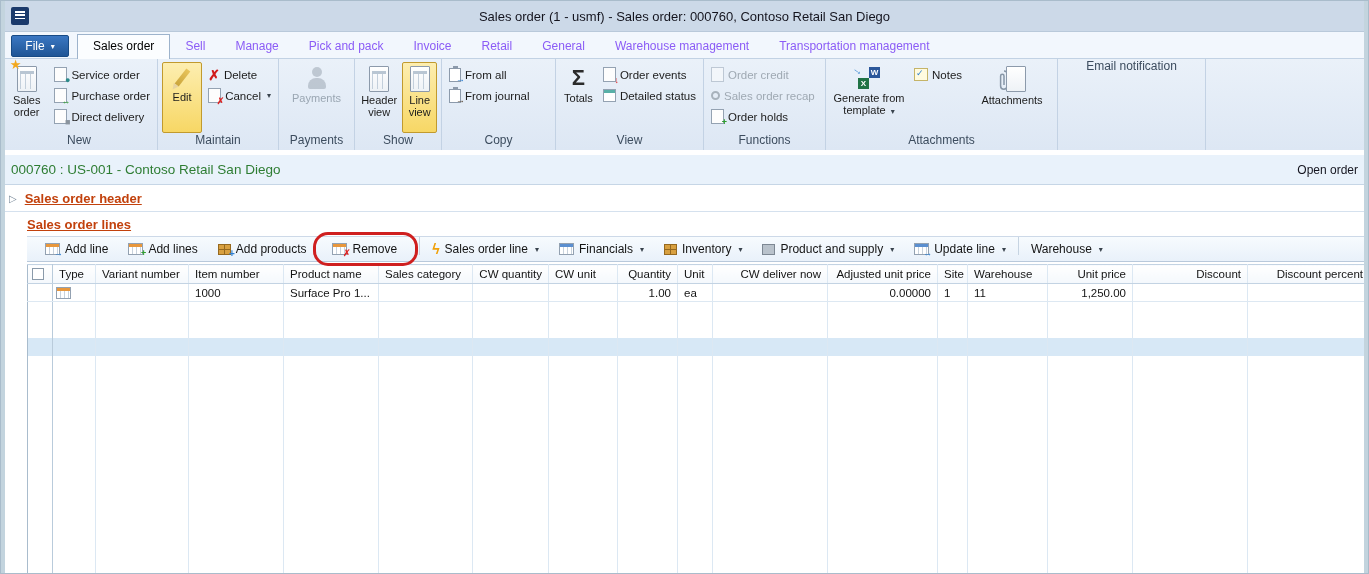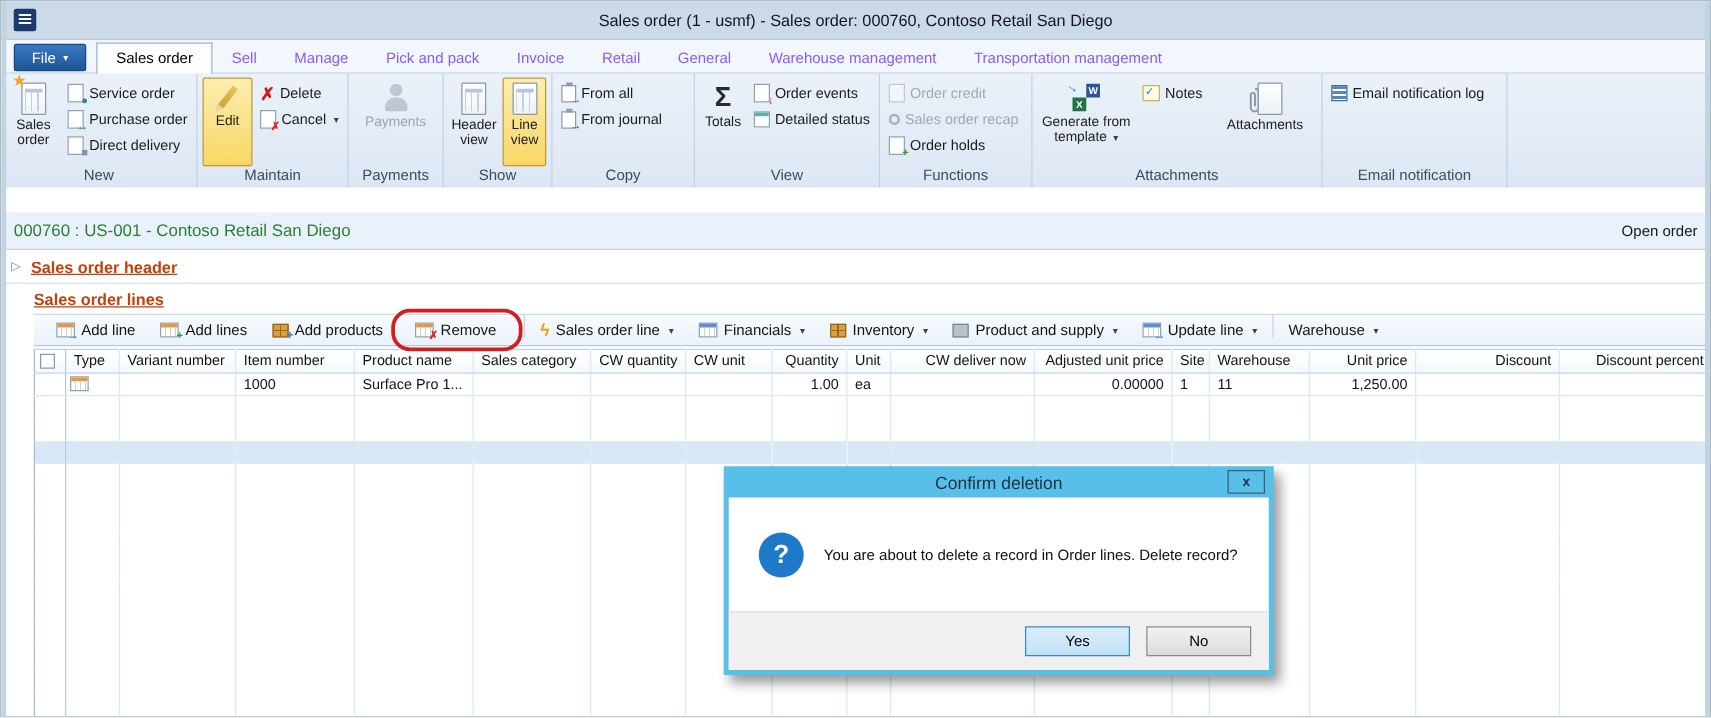--- a/index.html
+++ b/index.html
@@ -74,21 +74,21 @@
   .tmini::before { content:""; position:absolute; top:0; left:0; right:0; height:3px; background:#e8973c; }
   .tmini::after { content:""; position:absolute; top:3px; bottom:0; left:0; right:0;
       background:repeating-linear-gradient(90deg,transparent 0 3px,#c8d2dc 3px 4px); }
   .tmini.blue::before { background:#5b8fd0; }
   .boxes { width:13px; height:11px; background:#d8a040; border:1px solid #96691f; flex:none;
       background-image:repeating-linear-gradient(90deg,transparent 0 5px,#96691f 5px 6px),repeating-linear-gradient(transparent 0 4px,#96691f 4px 5px); }
   .gbox { width:13px; height:11px; background:#b9c2cb; border:1px solid #7d8893; flex:none; }
   .bolt { color:#f0a10a; font-size:14px; font-weight:bold; line-height:14px; flex:none; }
 
   
-  .recordbar { height:30px; background:#e9f2fb; border-bottom:1px solid #c6d6e6; display:flex; align-items:center; padding:4px 10px; margin-top:20px; }
+  .recordbar { height:30px; background:#e9f2fb; border-bottom:1px solid #c6d6e6; display:flex; align-items:center; padding:4px 10px; margin-top:5px; }
   .rec-title { color:#2e7d33; font-size:13.5px; flex:1; }
   .rec-status { color:#15151f; font-size:12px; }
   .sec-header { height:27px; display:flex; align-items:center; gap:8px; padding-left:8px; border-bottom:1px solid #d5e1ee; cursor:pointer; }
   .exp { color:#7a8a9a; font-size:10px; }
   .sec-header .t, .sec-lines-title .t { font-weight:bold; font-size:13px; color:#c2410c;text-decoration:underline; }
   .sec-lines-title { height:24px; display:flex; align-items:center; padding-left:26px; }
 
   
   .linestoolbar { height:26px; margin:0 0 2px 26px; background:linear-gradient(#f7fbfe,#e9f1fa); border-top:1px solid #cdd9e8; border-bottom:1px solid #b9c9db; display:flex; align-items:flex-start; position:relative; }
   .tbtn { display:flex; align-items:center; gap:5px; padding:0 10px; font-size:12px; color:#141414; height:24px; cursor:pointer; white-space:nowrap; }
@@ -319,28 +319,20 @@
               </svg>
             <span class="doc-lg" style="margin-left:-3px"></span>
           </span>
           <span>Attachments</span>
         </div>
       </div>
       <div class="rg-label">Attachments</div>
     </div>
 
     <div class="rgroup" style="width:148px">
-      <div class="rg-content">
-        <div class="smalls">
-          <div class="smallbtn">
-            <span class="mail-ic"></span>
-            <span>Email notification log</span>
-          </div>
-        </div>
-      </div>
       <div class="rg-label">Email notification</div>
     </div>
 
     <div style="flex:1"></div>
   </div>
 
   <div class="recordbar">
     <span class="rec-title">000760 : US-001 - Contoso Retail San Diego</span>
     <span class="rec-status">Open order</span>
   </div>
@@ -780,29 +772,13 @@
             <td></td>
             <td></td>
             <td></td>
             <td></td>
             <td></td>
         </tr>
         </tbody>
     </table>
   </div>
 
-  <div class="dialog">
-    <div class="dlg-title">
-      <span>Confirm deletion</span>
-      <button class="dlg-close">x</button>
-    </div>
-    <div class="dlg-inner">
-      <div class="dlg-body">
-        <span class="q-icon">?</span>
-        <span class="dlg-msg">You are about to delete a record in Order lines. Delete record?</span>
-      </div>
-      <div class="dlg-footer">
-        <button class="btn btn-yes">Yes</button>
-        <button class="btn btn-no">No</button>
-      </div>
-    </div>
-  </div>
 </div>
 
 </body></html>

